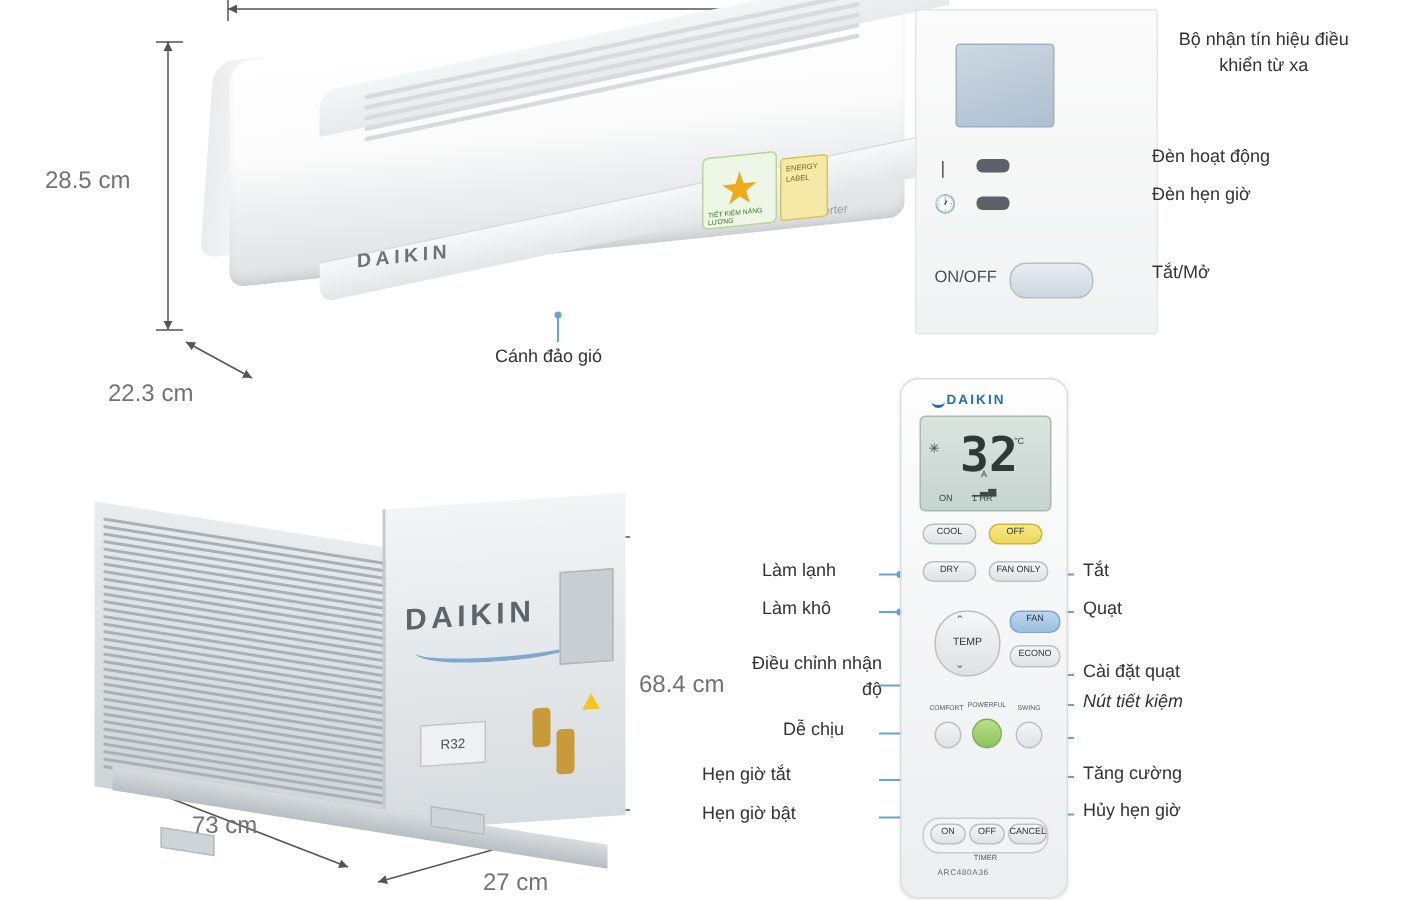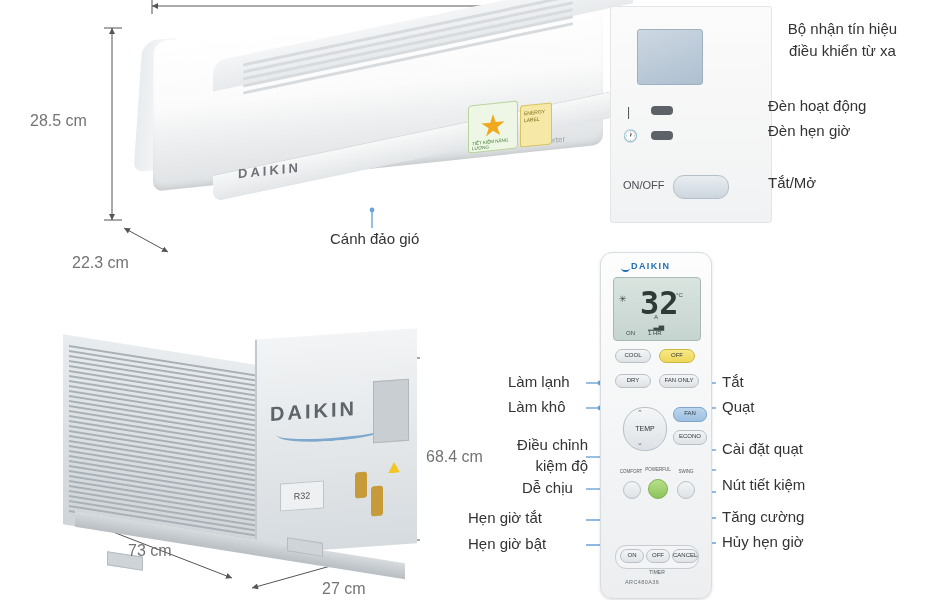--- a/index.html
+++ b/index.html
@@ -6,21 +6,21 @@
   body{
     width:950px;height:600px;
     background:#ffffff;
     font-family:"Liberation Sans", sans-serif;
     color:#2b2b2b;
     overflow:hidden;
     position:relative;
   }
   .canvas{position:absolute;left:0;top:0;width:950px;height:600px;}
   .abs{position:absolute;}
-  .lbl{font-size:15px;color:#333;line-height:1.25;white-space:nowrap;}
+  .lbl{font-size:12px;color:#333;line-height:1.25;white-space:nowrap;}
   .lbl.multi{white-space:normal;}
   .dim{font-size:16px;color:#737373;}
   svg{position:absolute;left:0;top:0;overflow:visible;}
 
   
   #indoor-unit{left:108px;top:8px;width:520px;height:230px;}
   .iu-body{
     position:absolute;left:45px;top:10px;width:450px;height:150px;
     background:linear-gradient(180deg,#ffffff 0%,#fbfbfb 45%,#eceeef 70%,#dfe2e4 100%);
     border-radius:14px 14px 10px 10px;
@@ -358,25 +358,25 @@
       <div class="rm-btn grey" style="left:4px;top:3px;width:22px;height:12px;">ON</div>
       <div class="rm-btn grey" style="left:30px;top:3px;width:22px;height:12px;">OFF</div>
       <div class="rm-btn grey" style="left:56px;top:3px;width:24px;height:12px;">CANCEL</div>
     </div>
     <div class="rm-minilabel" style="left:36px;top:316px;width:40px;font-size:5px;">TIMER</div>
     <div class="rm-model">ARC480A36</div>
   </div>
 
   <div class="abs lbl" style="left:508px;top:373px;">Làm lạnh</div>
   <div class="abs lbl" style="left:508px;top:398px;">Làm khô</div>
-  <div class="abs lbl multi" style="left:490px;top:434px;width:98px;text-align:right;line-height:1.4;">Điều chỉnh kiệm độ</div>
+  <div class="abs lbl multi" style="left:490px;top:434px;width:98px;text-align:right;line-height:1.4;">Điều chỉnh nhận độ</div>
   <div class="abs lbl" style="left:522px;top:479px;">Dễ chịu</div>
   <div class="abs lbl" style="left:468px;top:509px;">Hẹn giờ tắt</div>
   <div class="abs lbl" style="left:468px;top:535px;">Hẹn giờ bật</div>
 
   <div class="abs lbl" style="left:722px;top:373px;">Tắt</div>
   <div class="abs lbl" style="left:722px;top:398px;">Quạt</div>
   <div class="abs lbl" style="left:722px;top:440px;">Cài đặt quạt</div>
-  <div class="abs lbl" style="left:722px;top:476px;">Nút tiết kiệm</div>
+  <div class="abs lbl" style="left:722px;top:460px;font-style:italic;">Nút tiết kiệm</div>
   <div class="abs lbl" style="left:722px;top:508px;">Tăng cường</div>
   <div class="abs lbl" style="left:722px;top:533px;">Hủy hẹn giờ</div>
 
 </div>
 
 </body></html>

